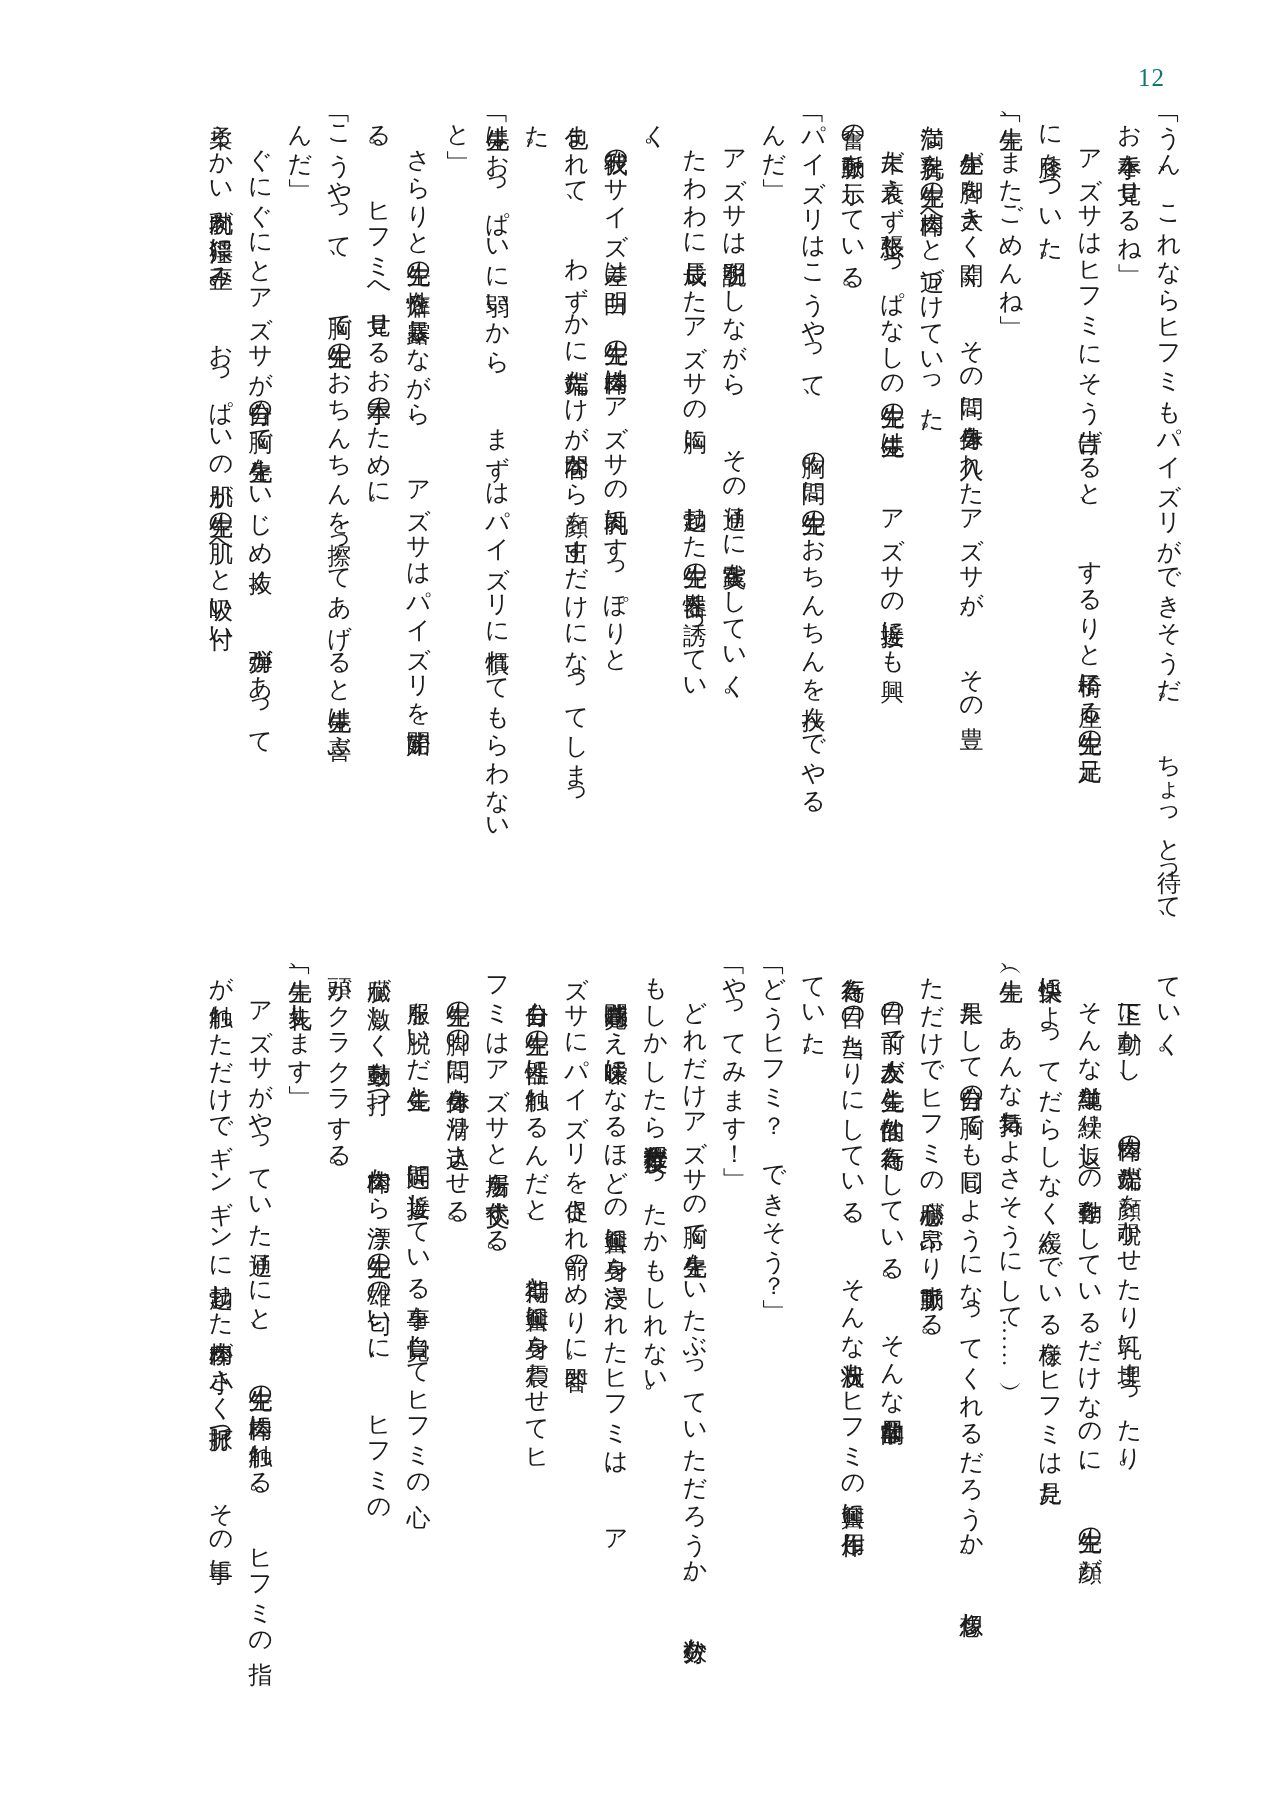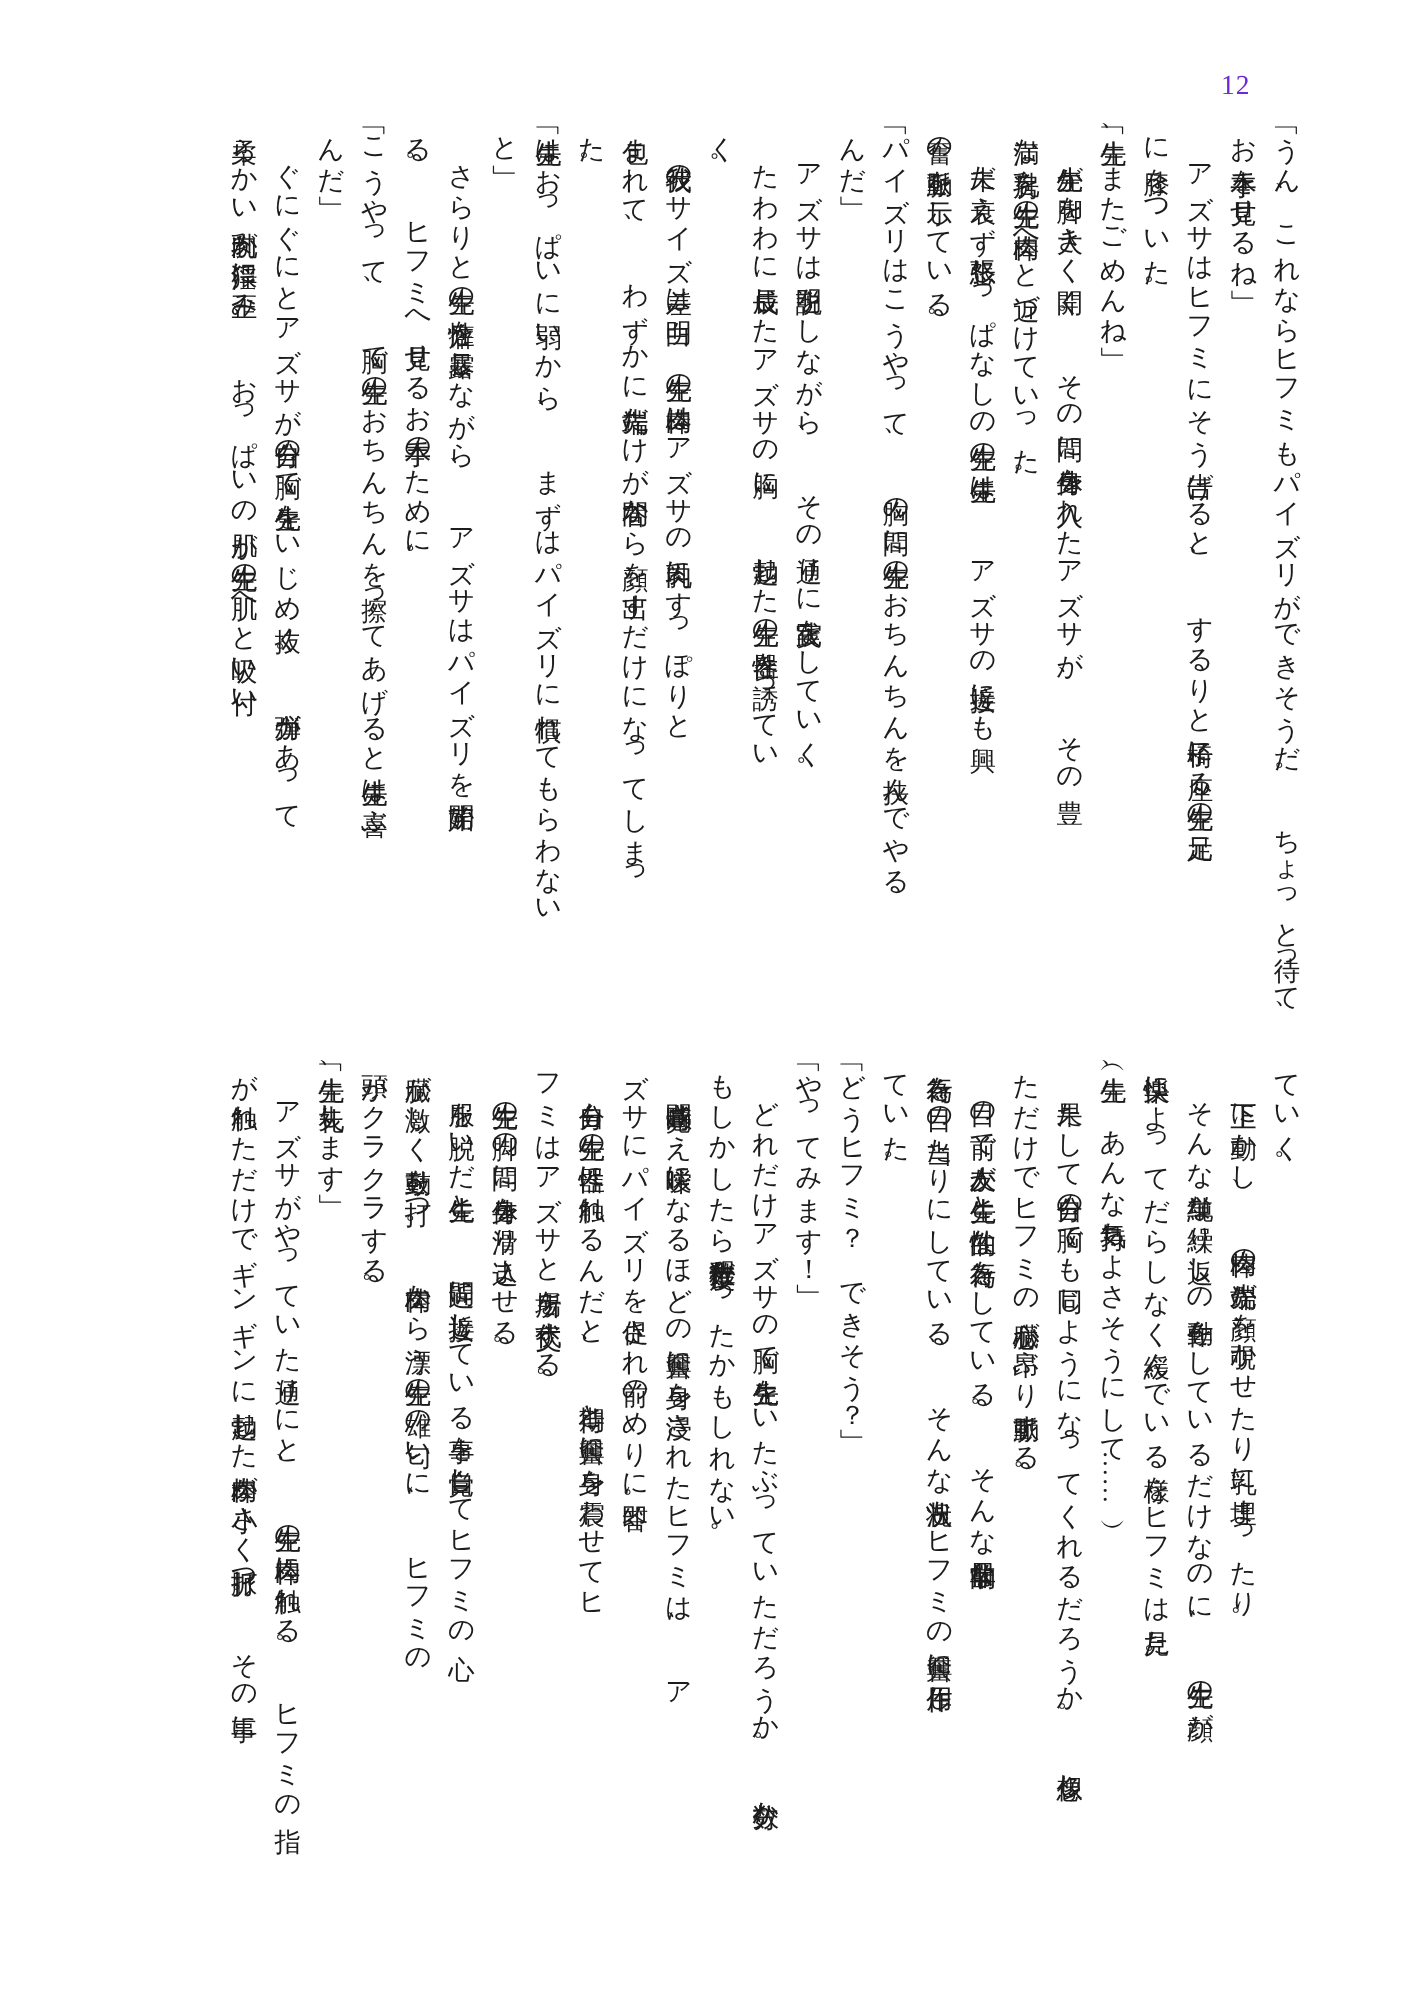--- a/index.html
+++ b/index.html
@@ -7,25 +7,25 @@
     position: relative;
     width: 1280px;
     height: 1817px;
     background: #ffffff;
     color: #1c1c1c;
     font-family: "Liberation Serif", "DejaVu Serif", serif;
     overflow: hidden;
   }
   .page-num {
     position: absolute;
-    left: 1110px;
+    left: 1138px;
     top: 64px;
     font-size: 25px;
     letter-spacing: 1px;
-    color: #6d28d9;
+    color: #0f766e;
   }
   .band {
     position: absolute;
     right: 92px;
     width: 1000px;
     height: 792px;
     writing-mode: vertical-rl;
     text-orientation: mixed;
   }
   .band-top { top: 108px; }

